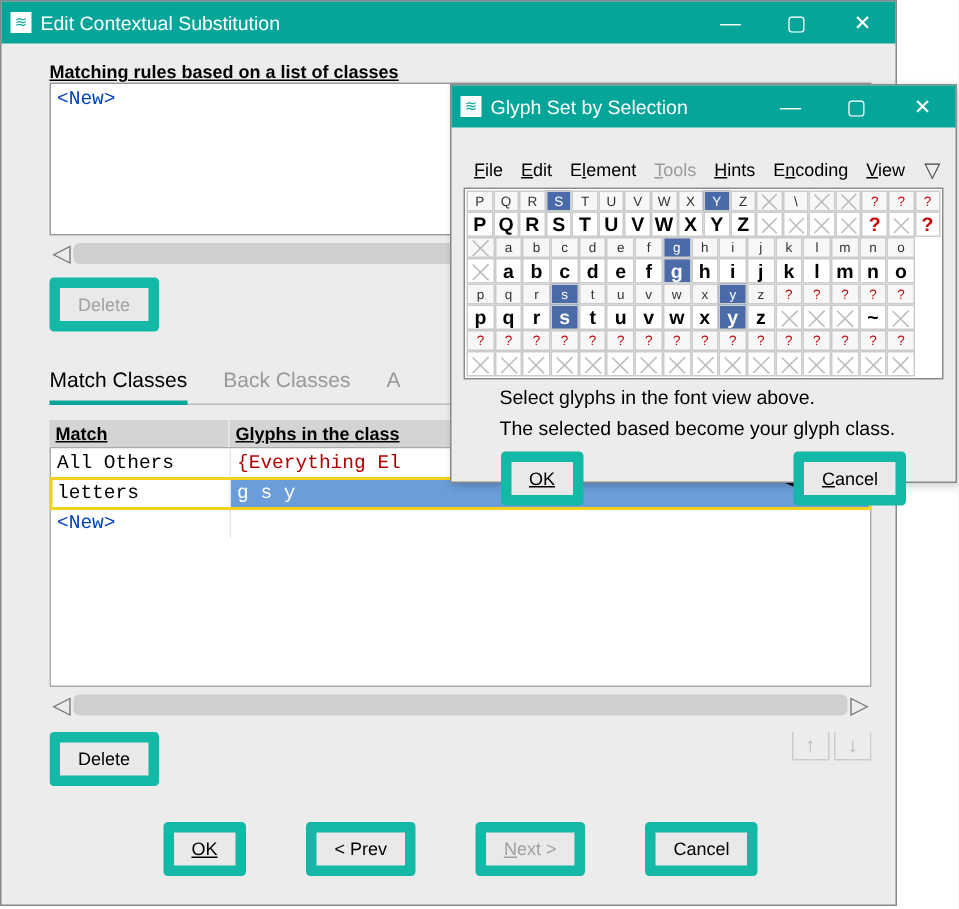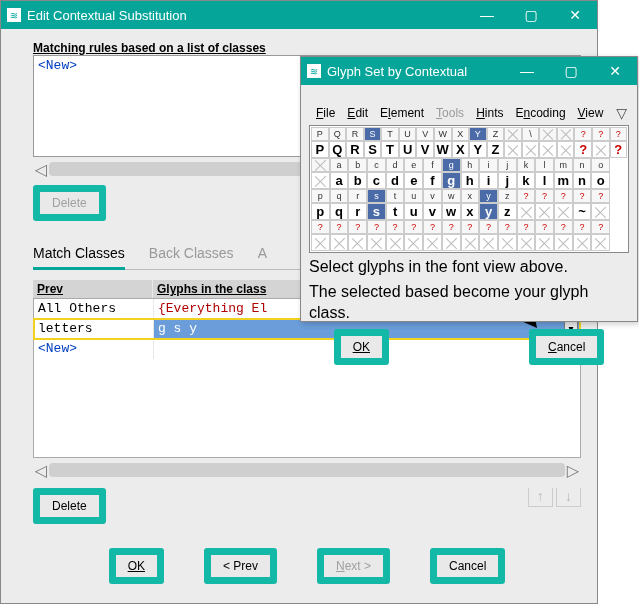--- a/index.html
+++ b/index.html
@@ -50,21 +50,21 @@
   .mtri { margin-left:auto; font-size:14px; color:#444; }
   .glyphbox { background:#fff; border:1px solid #888; padding:1px; overflow:auto; }
   .glrow { display:flex; }
   .cell { width:18.7px; height:17px; border:1px solid #ccc; display:flex; align-items:center; justify-content:center; font-size:11px; position:relative; line-height:1; }
   .cell.top { height:14px; font-size:9px; color:#333; background:#f7f7f7; }
   .cell.sel { background:#4a6aa8; color:#fff; }
   .cell.bold { font-weight:bold; font-size:13px; }
   .cell.q { color:#c00; }
   .cell.x::before,.cell.x::after { content:""; position:absolute; left:1px; right:1px; top:50%; border-top:1px solid #bbb; }
   .cell.x::before { transform:rotate(45deg);} .cell.x::after{ transform:rotate(-45deg);}
-  .pmsg { font-size:16px; margin-top:4px; line-height:1.3; }
+  .pmsg { font-size:13px; margin-top:4px; line-height:1.3;margin-left:24px; }
   .pbtns { display:flex; justify-content:center; gap:140px; margin-top:6px; }
 </style>
 </head>
 <body>
 
 <div class="win main">
   <div class="titlebar">
     <span class="ti">≋</span>
     <span class="tt">Edit Contextual Substitution</span>
     <div class="wbtns">
@@ -88,21 +88,21 @@
     </div>
 
     <div class="tabs">
       <div class="tab on">Match Classes</div>
       <div class="tab">Back Classes</div>
       <div class="tab">A</div>
     </div>
 
     <div class="grid">
       <div class="ghdr">
-        <div class="c1" style="font-family:inherit">Prev</div>
+        <div class="c1" style="font-family:inherit">Match</div>
         <div class="c2" style="font-family:inherit">Glyphs in the class</div>
       </div>
       <div class="gbody">
         <div class="grow r-all">
           <div class="c1">All Others</div>
           <div class="c2">{Everything El</div>
         </div>
         <div class="grow r-sel">
           <div class="c1" style="color:#000;background:#fff;">letters</div>
           <div class="c2">g s y</div>
@@ -141,21 +141,21 @@
 </div>
 
 <svg class="curve" viewBox="0 0 55 50">
   <path d="M50 5 Q50 35 15 42" stroke="#000" stroke-width="6" fill="none"></path>
   <path d="M18 30 L4 42 L22 50 Z" fill="#000"></path>
 </svg>
 
 <div class="win popup">
   <div class="titlebar">
     <span class="ti">≋</span>
-    <span class="tt">Glyph Set by Contextual</span>
+    <span class="tt">Glyph Set by Selection</span>
     <div class="wbtns">
       <div class="wbtn">—</div>
       <div class="wbtn">▢</div>
       <div class="wbtn">✕</div>
     </div>
   </div>
   <div class="pbody">
     <div class="menubar">
       <span class="mitem"><span class="ul">F</span>ile</span>
       <span class="mitem"><span class="ul">E</span>dit</span>

